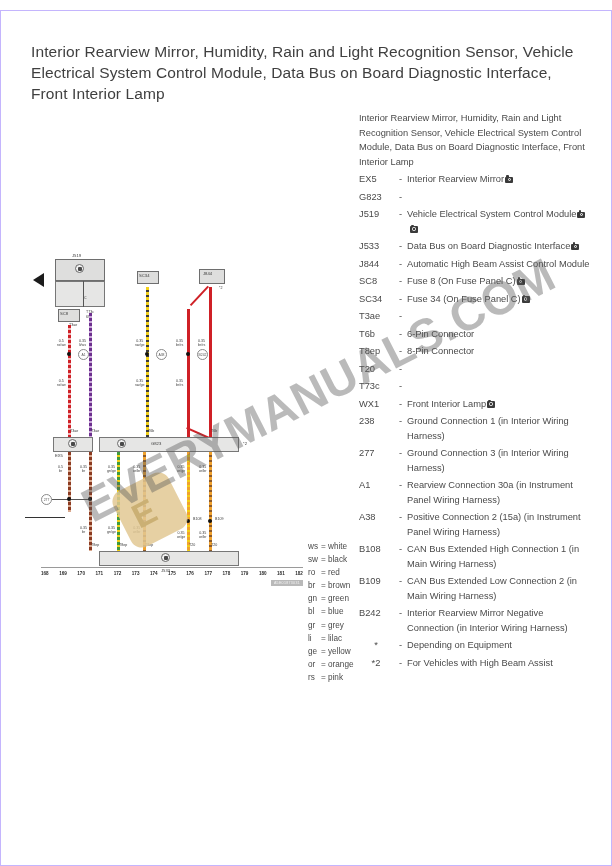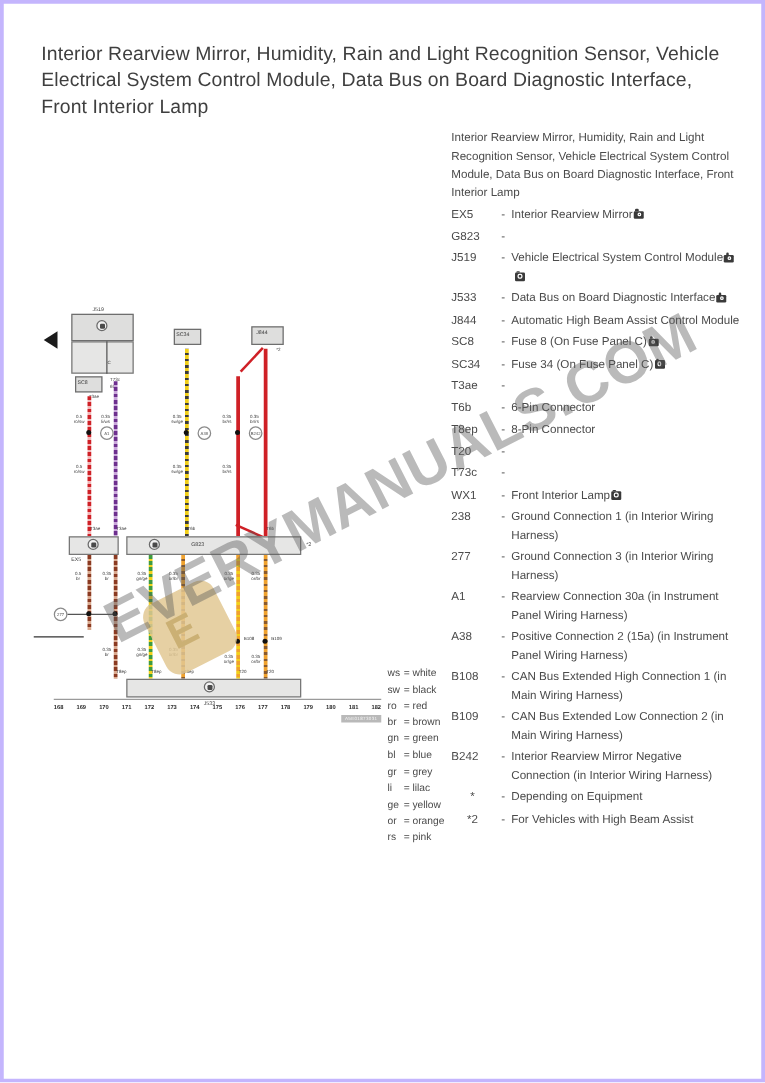--- a/index.html
+++ b/index.html
@@ -6,22 +6,23 @@
   body{
     width:612px;height:866px;
     background:#ffffff;
     font-family:"Liberation Sans", sans-serif;
     color:#3c3c3c;
     position:relative;
     overflow:hidden;
   }
   .page{
     position:absolute;inset:0;
-    border:3px solid #c4b5fd;
+    border:1px solid #c4b5fd;
     box-sizing:border-box;
+    margin-top:10px;
   }
 
   
   .title{
     position:absolute;
     left:30px;top:30px;width:555px;
     font-size:15.5px;line-height:21px;
     color:#3f3f3f;
     letter-spacing:0.1px;
   }

